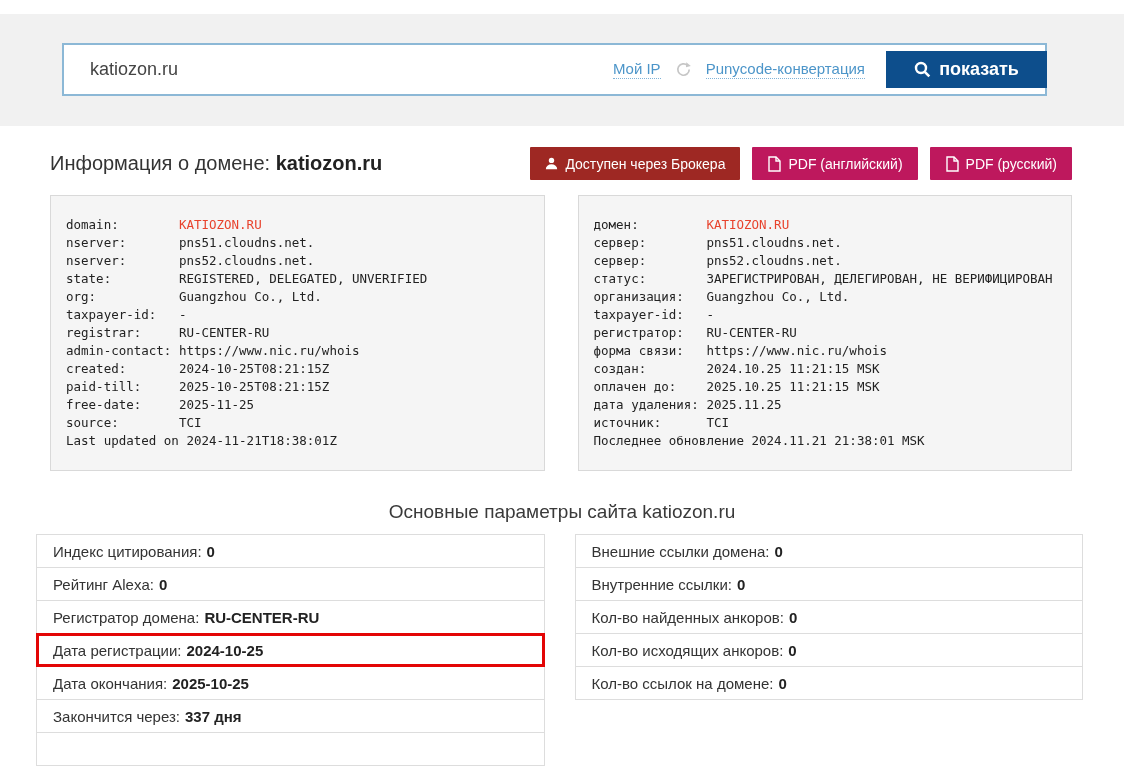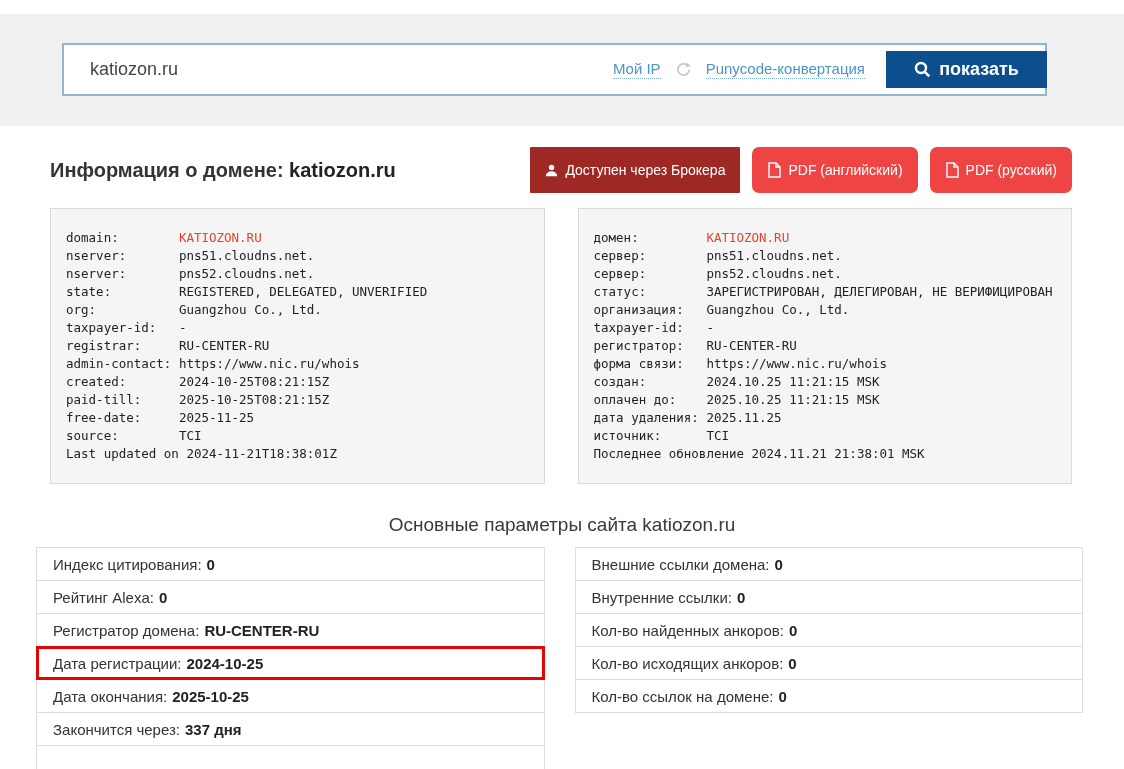--- a/index.html
+++ b/index.html
@@ -30,32 +30,32 @@
     background: #0d4e8c; color: #fff; font-family: "Liberation Sans", sans-serif;
     font-size: 18px; font-weight: bold;
     display: inline-flex; align-items: center; justify-content: center; gap: 8px;
   }
 
   
   .title-row {
     margin: 21px 52px 15px 50px; display: flex; align-items: center;
     justify-content: space-between;
   }
-  .page-title { font-size: 20px; font-weight: bold; color: #333; }
+  .page-title { font-size: 20px; font-weight: normal; color: #333; }
   .page-title b { color: #222; }
   .action-buttons { display: flex; gap: 12px; }
   .act-btn {
-    height: 46px; border: none; cursor: pointer; color: #fff;
+    height: 33px; border: none; cursor: pointer; color: #fff;
     font-family: "Liberation Sans", sans-serif; font-size: 14px;
     display: inline-flex; align-items: center; gap: 7px; padding: 0 15px;
     border-radius: 1px;
     text-align: right;
   }
   .btn-red  { background: #9e2823; }
-  .btn-blue { background: #ef4444; border-radius: 7px; }
+  .btn-blue { background: #be185d; }
 
   
   .whois-grid {
     margin: 0 52px 0 50px; display: grid; grid-template-columns: 1fr 1fr; gap: 33px;
   }
   .whois-panel {
     background: #f5f5f5; border: 1px solid #d9d9d9; padding: 20px 15px;
     font-family: "DejaVu Sans Mono", "Liberation Mono", monospace;
     font-size: 12.5px; line-height: 18px; color: #222; white-space: nowrap; overflow: hidden;
   }

